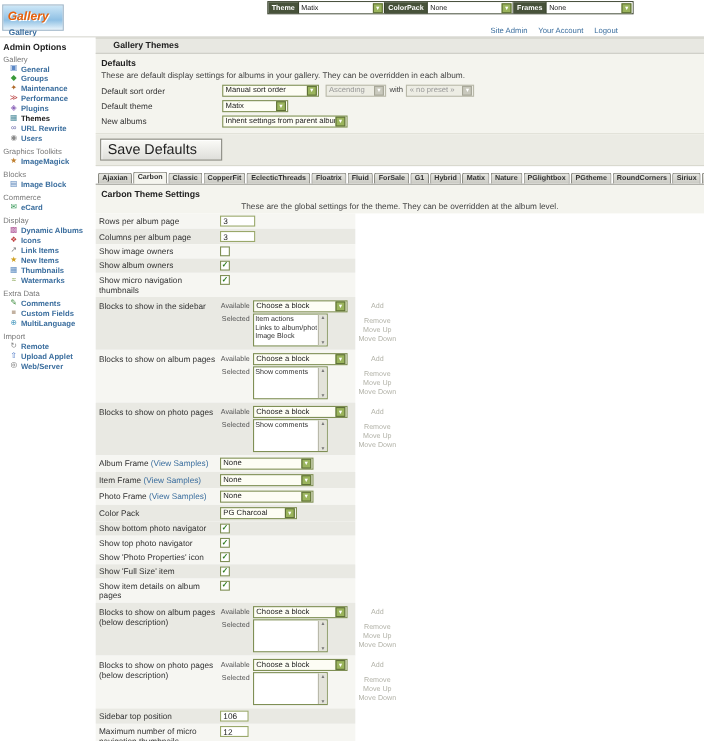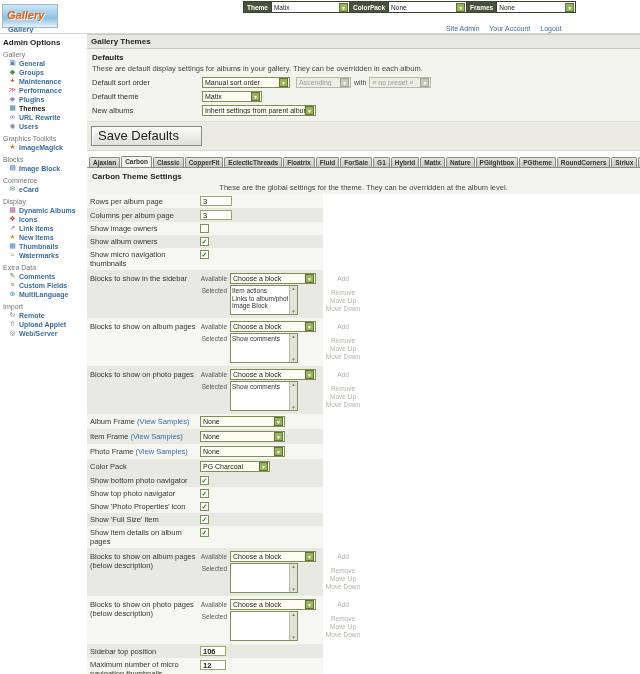--- a/index.html
+++ b/index.html
@@ -44,32 +44,32 @@
   
   .sel { display:inline-flex; align-items:center; border:1px solid #7f8f55; background:#fdfdf4;
          height:11px; font-size:7px; color:#222; vertical-align:middle; }
   .sel .sel-text { flex:1; padding:0 2px; white-space:nowrap; overflow:hidden; }
   .sel .sel-arrow { width:9px; height:9px; margin-right:1px; flex:none; background:#9ab45c;
                     border:1px solid #5f7038; color:#fff; font-size:5px; line-height:8px; text-align:center; }
   .sel.disabled { border-color:#b9b9aa; background:#ededE4; color:#999; }
   .sel.disabled .sel-arrow { background:#c9c9bd; border-color:#a5a596; }
   .inp { border:1px solid #9aa86a; background:#fff; height:10px; font-size:7.5px; padding:0 2px;
          font-family:"Liberation Sans", sans-serif; color:#222; }
-  .inp.short { width:32px; } .inp.medium { width:26px;font-weight:bold; }
+  .inp.short { width:32px; } .inp.medium { width:26px; }
   .cb { width:9px; height:9px; border:1px solid #7f8f55; background:#fff; display:inline-block;
         font-size:7px; line-height:8px; text-align:center; color:#2e7d1f; cursor:pointer; }
   .cb.checked::after { content:"✓"; font-weight:bold; }
   .btn { display:inline-block; cursor:pointer; font-family:"Liberation Sans", sans-serif;
          font-size:13px; color:#222; padding:1px 22px 2px 6px;
          background:linear-gradient(#fbfbf8, #dededa); border:1px solid #8a8a82;
          box-shadow:inset 1px 1px 0 #fff; }
 
   
   .titlebar { background:#e8e8e2; border-top:1px solid #c9c9c0; border-bottom:1px solid #c9c9c0;
-              font-weight:bold; font-size:8px; padding:2px 4px; color:#222; }
+              font-weight:bold; font-size:8px; padding:2px 16px; color:#222; }
   .sec-box { background:#f4f4ee; padding:4px 5px 5px 5px; border-bottom:1px solid #e0e0d6; }
   .sec-title { font-weight:bold; font-size:8px; color:#222; margin-bottom:2px; }
   .sec-desc { font-size:7.5px; color:#444; margin-bottom:4px; }
   .form-row { display:flex; align-items:center; margin-bottom:3px; }
   .form-label { width:110px; flex:none; font-size:7.5px; color:#333; }
   .with-txt { margin:0 3px; font-size:7px; color:#444; }
   .save-strip { background:#ebebe4; padding:4px 4px; border-bottom:1px solid #d9d9cf; }
 
   
   .tabs { display:flex; gap:1px; align-items:flex-end; padding:5px 0 0 2px;

